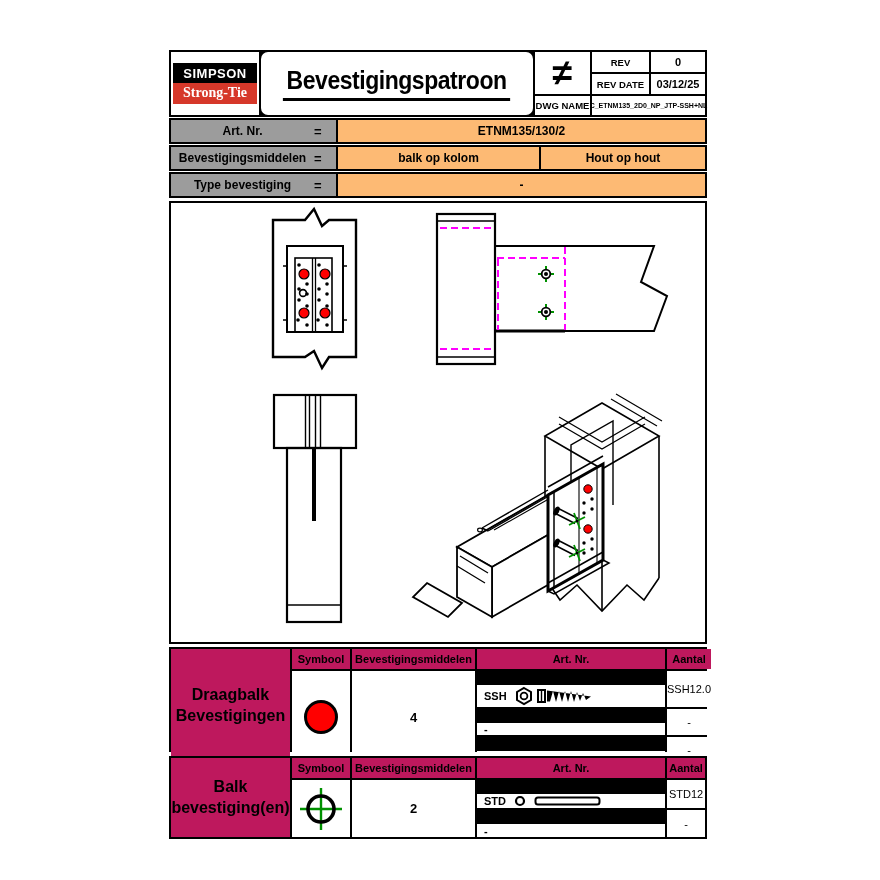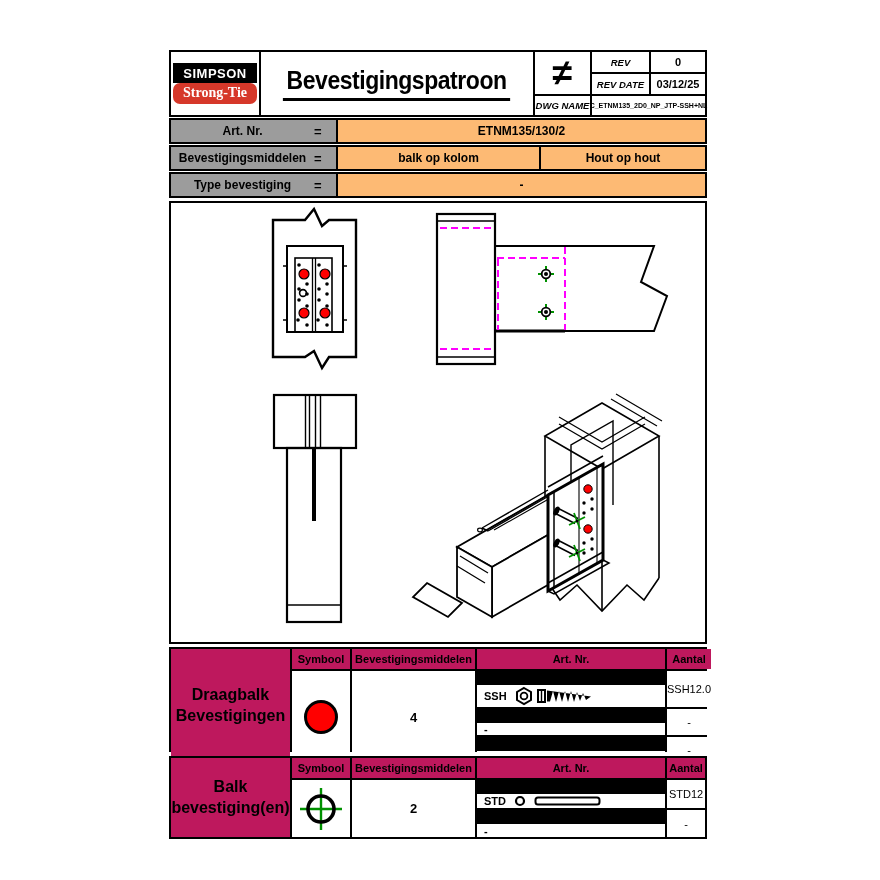--- a/index.html
+++ b/index.html
@@ -9,31 +9,31 @@
 
   
   .hdr { position: absolute; left: 0; top: 0; width: 538px; height: 67px;
          background: #000; border: 2px solid #000; display: flex; gap: 2px; }
   .hdr > div { background: #fff; }
   .logo-cell { flex: 0 0 88px; display: flex; align-items: center; justify-content: center; }
   .logo { width: 84px; }
   .logo-top { background: #000; color: #fff; font-weight: bold; font-size: 13px;
               text-align: center; padding: 3px 0 2px; letter-spacing: .5px; }
   .logo-bot { background: #d6382a; color: #fff; font-weight: bold; font-size: 14px;
-              font-family: "Liberation Serif", serif; text-align: center; padding: 2px 0 3px; border-radius: 7px; }
-  .title-cell { flex: 1; display: flex; align-items: center; justify-content: center; }
+              font-family: "Liberation Serif", serif; text-align: center; padding: 2px 0 3px; }
+  .title-cell { flex: 1; display: flex; align-items: center; justify-content: center; border-radius: 7px; }
   .title-cell span { font-size: 25px; font-weight: bold; white-space: nowrap;
                      border-bottom: 3px solid #000; padding: 0 4px 3px;
                      transform: scaleX(.92); letter-spacing: -0.5px; }
   .rev-grid { flex: 0 0 170px; background: #000 !important; display: grid;
               grid-template-columns: 55px 57px 1fr; grid-template-rows: 20px 20px 1fr; gap: 2px; }
   .rev-grid > div { background: #fff; display: flex; align-items: center; justify-content: center;
                     font-weight: bold; }
   .neq-cell { grid-row: 1 / 3; font-size: 36px; line-height: 1; }
-  .rev-lab { font-size: 9.5px; font-style: italic; }
+  .rev-lab { font-size: 9.5px; }
   .rev-val { font-size: 11px; }
   .dwg-val { grid-column: 2 / 4; font-size: 7px; white-space: nowrap; }
 
   
   .irow { position: absolute; left: 0; width: 538px; height: 26px; background: #000;
           border: 2px solid #000; display: flex; gap: 2px; }
   .ilabel { flex: 0 0 165px; background: #9c9c9c; display: flex; align-items: center; }
   .ilabel .t { flex: 1; text-align: center; font-size: 12px; font-weight: bold; }
   .ilabel .e { width: 22px; text-align: left; font-size: 13px; font-weight: bold; }
   .ival { flex: 1; background: #fdba74; display: flex; align-items: center; justify-content: center;

